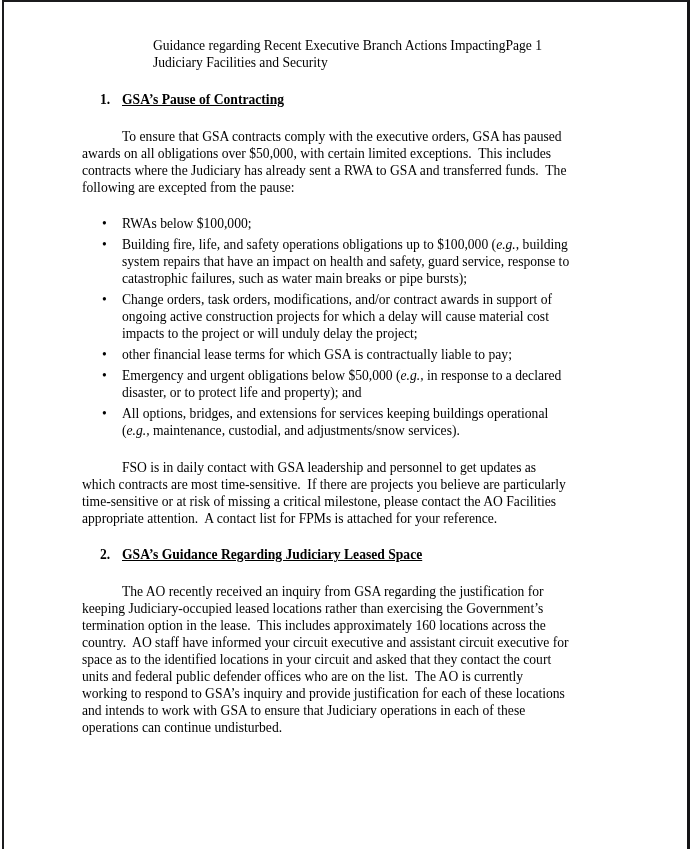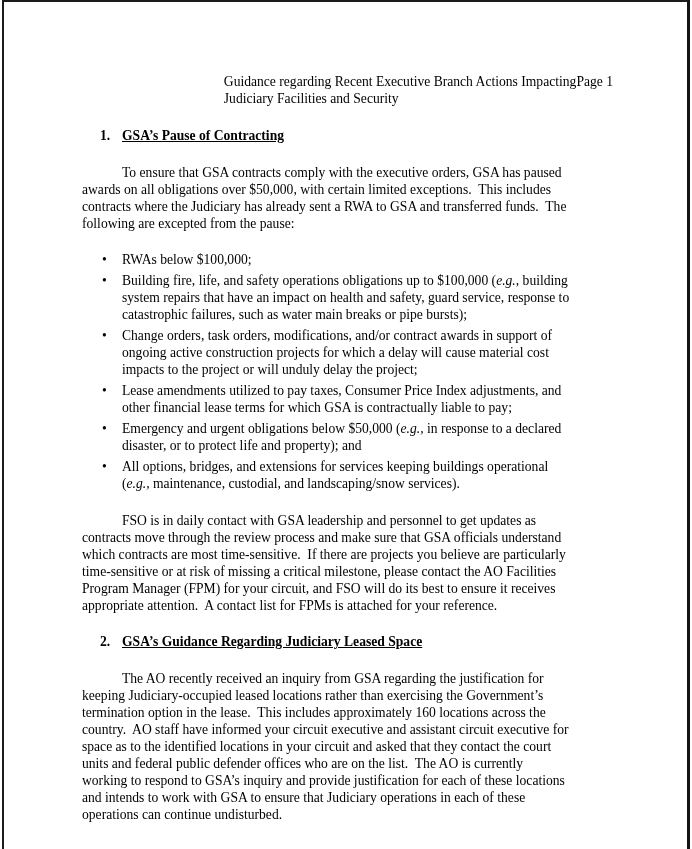--- a/index.html
+++ b/index.html
@@ -12,21 +12,21 @@
   }
   .page-frame {
     position: absolute; left: 2px; top: 0; width: 688px; height: 849px;
     border-top: 2px solid #1b1b1d;
     border-left: 2px solid #1b1b1d;
     border-right: 3px solid #131315;
     pointer-events: none;
   }
   .content { position: absolute; left: 82px; top: 37px; width: 531px; }
   .tline { white-space: pre; line-height: 17px; }
-  .doc-header { display: flex; justify-content: flex-end; align-items: flex-start; margin-bottom: 20px; margin-top: 36px; }
+  .doc-header { display: flex; justify-content: center; align-items: flex-start; margin-bottom: 20px; }
   .page-num { line-height: 17px; }
   .heading { font-weight: 700; padding-left: 18px; line-height: 17px; margin-bottom: 10px; }
   .hnum { display: inline-block; width: 22px; }
   .htext { text-decoration: underline; text-align: right; }
   .para { margin-bottom: 19px; }
   .para .tline.first { text-indent: 40px; margin-top: 20px; }
   .bullets { margin-bottom: 18px; }
   .bullet-item { position: relative; padding-left: 40px; margin-bottom: 4px; }
   .bullet-item .marker { position: absolute; left: 20px; top: 0; line-height: 17px; }
   i { font-style: italic; }
@@ -64,40 +64,37 @@
           <div class="tline"><span>catastrophic failures, such as water main breaks or pipe bursts);</span></div>
         </div>
         <div class="bullet-item">
           <span class="marker">•</span>
           <div class="tline"><span>Change orders, task orders, modifications, and/or contract awards in support of</span></div>
           <div class="tline"><span>ongoing active construction projects for which a delay will cause material cost</span></div>
           <div class="tline"><span>impacts to the project or will unduly delay the project;</span></div>
         </div>
         <div class="bullet-item">
           <span class="marker">•</span>
-          <div class="tline"><span>Lease amendments utilized to pay taxes, Consumer Price Index adjustments, and</span></div>
           <div class="tline"><span>other financial lease terms for which GSA is contractually liable to pay;</span></div>
         </div>
         <div class="bullet-item">
           <span class="marker">•</span>
           <div class="tline"><span>Emergency and urgent obligations below $50,000 (</span><i>e.g.,</i><span> in response to a declared</span></div>
           <div class="tline"><span>disaster, or to protect life and property); and</span></div>
         </div>
         <div class="bullet-item">
           <span class="marker">•</span>
           <div class="tline"><span>All options, bridges, and extensions for services keeping buildings operational</span></div>
-          <div class="tline"><span>(</span><i>e.g.,</i><span> maintenance, custodial, and landscaping/snow services).</span></div>
+          <div class="tline"><span>(</span><i>e.g.,</i><span> maintenance, custodial, and adjustments/snow services).</span></div>
         </div>
       </div>
       <div class="para">
         <div class="tline first"><span>FSO is in daily contact with GSA leadership and personnel to get updates as</span></div>
-        <div class="tline"><span>contracts move through the review process and make sure that GSA officials understand</span></div>
         <div class="tline"><span>which contracts are most time-sensitive.  If there are projects you believe are particularly</span></div>
         <div class="tline"><span>time-sensitive or at risk of missing a critical milestone, please contact the AO Facilities</span></div>
-        <div class="tline"><span>Program Manager (FPM) for your circuit, and FSO will do its best to ensure it receives</span></div>
         <div class="tline"><span>appropriate attention.  A contact list for FPMs is attached for your reference.</span></div>
       </div>
       <div class="heading"><span class="hnum">2.</span><span class="htext">GSA’s Guidance Regarding Judiciary Leased Space</span></div>
       <div class="para">
         <div class="tline first"><span>The AO recently received an inquiry from GSA regarding the justification for</span></div>
         <div class="tline"><span>keeping Judiciary-occupied leased locations rather than exercising the Government’s</span></div>
         <div class="tline"><span>termination option in the lease.  This includes approximately 160 locations across the</span></div>
         <div class="tline"><span>country.  AO staff have informed your circuit executive and assistant circuit executive for</span></div>
         <div class="tline"><span>space as to the identified locations in your circuit and asked that they contact the court</span></div>
         <div class="tline"><span>units and federal public defender offices who are on the list.  The AO is currently</span></div>

